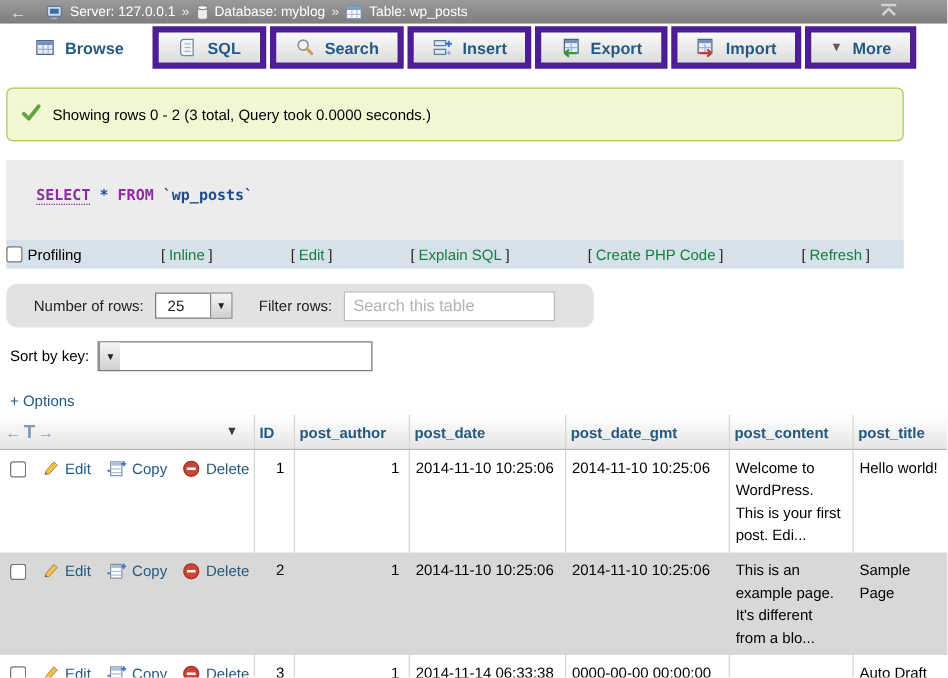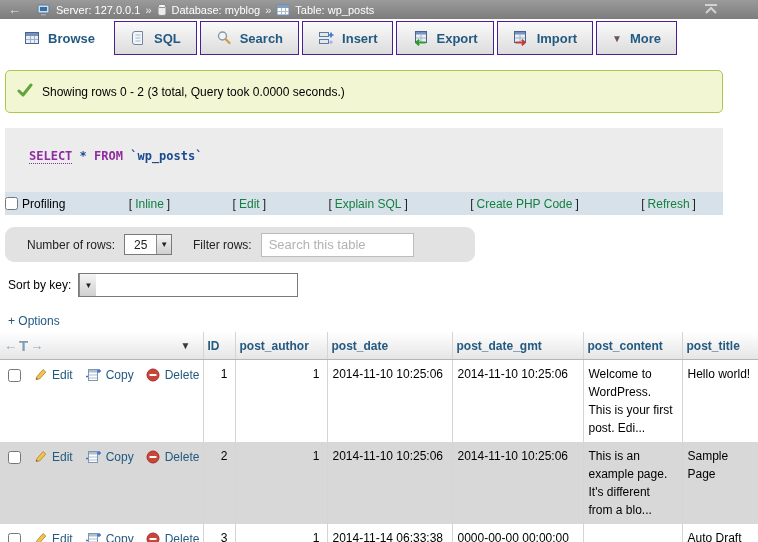--- a/index.html
+++ b/index.html
@@ -12,21 +12,21 @@
   .backarrow { color:#e2e2e2; font-size:13px; margin-right:16px; cursor:pointer; }
   .crumb { display:flex; align-items:center; gap:5px; cursor:pointer; }
   .crumb svg { display:block; }
   .crumbsep { color:#ededed; margin:0 5px; }
   .collapse { margin-left:auto; margin-right:32px; cursor:pointer; }
 
   
   .tabbar { display:flex; align-items:flex-end; gap:3px; padding:2px 0 0 8px; background:#fff; height:36px; }
   .tab { display:flex; align-items:center; gap:8px; height:34px; padding:0 15px;
          font-size:13px; font-weight:bold; color:#235a81; cursor:pointer;
-         background:linear-gradient(#fafafa,#dcdcdc); border:1px solid #4c1d95; }
+         background:linear-gradient(#fafafa,#dcdcdc); border:5px solid #4c1d95; }
   .tab.active { background:#fff; border-color:#fff; }
   .tab svg { display:block; }
   .morecaret { color:#6e5454; font-size:10px; }
 
   
   .message { margin:15px 35px 0 5px; height:43px; background:#f2f6d3; border:1px solid #a9c94c;
              border-radius:5px; display:flex; align-items:center; gap:9px; padding:0 11px; font-size:12px; }
 
   
   .querybox { margin:15px 35px 0 5px;border-radius:10px; }
@@ -43,21 +43,21 @@
   .bracket { color:#222; padding:0 3px; }
   .qlink { color:#15803d; cursor:pointer; text-decoration:none; }
 
   
   .controlsbox { margin:12px 0 0 5px; width:470px; height:35px; background:#e2e2e2; border-radius:9px;
                  display:flex; align-items:center; padding-left:22px; gap:9px; font-size:12px; color:#222; }
   .fakeselect { display:inline-flex; align-items:stretch; background:#fff; border:1px solid #7a7a7a; height:21px; cursor:pointer; }
   .fakeselect .val { padding:3px 9px 0 9px; font-size:12px; }
   .fakeselect .arrowbtn { width:17px; background:linear-gradient(#f5f5f5,#cfcfcf); border-left:1px solid #8a8a8a;
                           display:flex; align-items:center; justify-content:center; font-size:8px; color:#222; }
-  .filterinput { width:153px; height:24px; border:1px solid #bcbcbc; padding:0 7px; font-size:13px;
+  .filterinput { width:169px; height:24px; border:1px solid #bcbcbc; padding:0 7px; font-size:13px;
                  font-family:"Liberation Sans",sans-serif; color:#15803d; }
   .filterinput::placeholder { color:#b2b2b2; }
   .sortrow { margin:11px 0 0 8px; display:flex; align-items:center; gap:7px; font-size:12px; }
   .sortselect { width:220px; height:24px; }
   .sortselect .val { flex:1; }
   .options { margin:17px 0 0 8px; height:16px; color:#235a81; cursor:pointer; }
 
   
   table.grid { border-collapse:collapse; table-layout:fixed; width:758px; margin-top:2px; font-size:12px; }
   .grid th { background:linear-gradient(#ffffff,#e5e5e5); border-bottom:1px solid #b5b5b5; border-right:1px solid #d5d5d5;
@@ -237,21 +237,21 @@
     <span class="qgroup">
         <span class="bracket">[</span>
         <a class="qlink">Refresh</a>
         <span class="bracket">]</span>
       </span>
   </div>
 </div>
 
 <div class="controlsbox">
   <span>Number of rows:</span>
-  <span class="fakeselect" style="width:48px">
+  <span class="fakeselect" style="width:62px">
     <span class="val">25</span>
     <span class="arrowbtn" style="margin-left:auto">▼</span>
   </span>
   <span style="margin-left:12px">Filter rows:</span>
   <input class="filterinput" type="text" placeholder="Search this table" style="">
 </div>
 
 <div class="sortrow">
   <span>Sort by key:</span>
   <span class="fakeselect sortselect">

